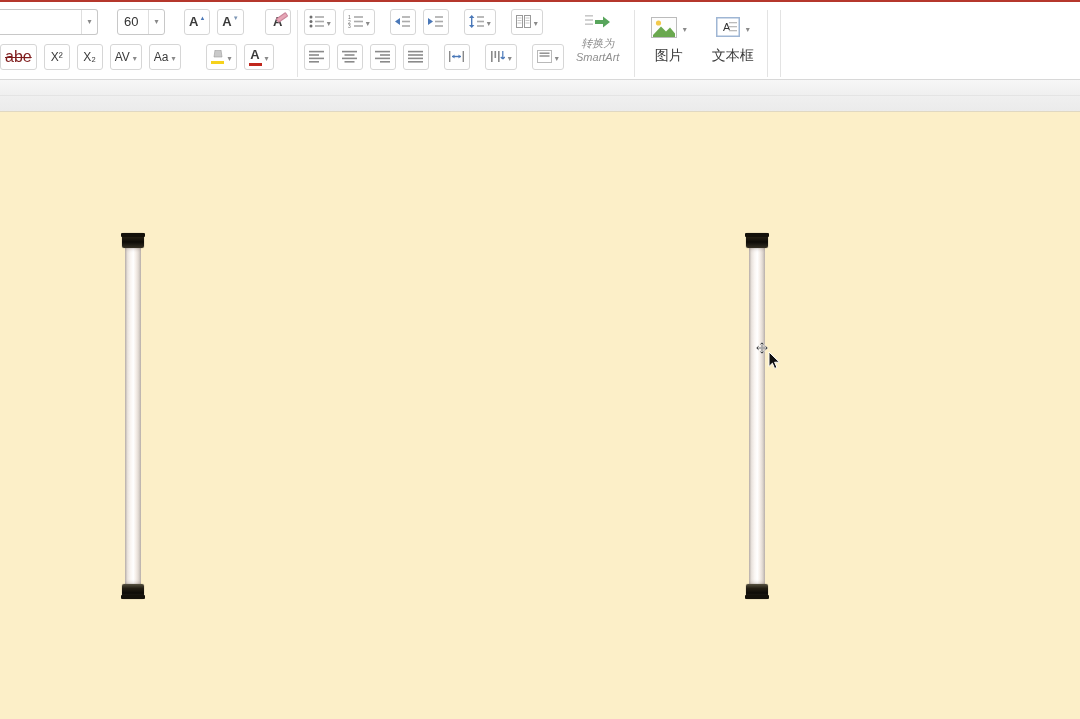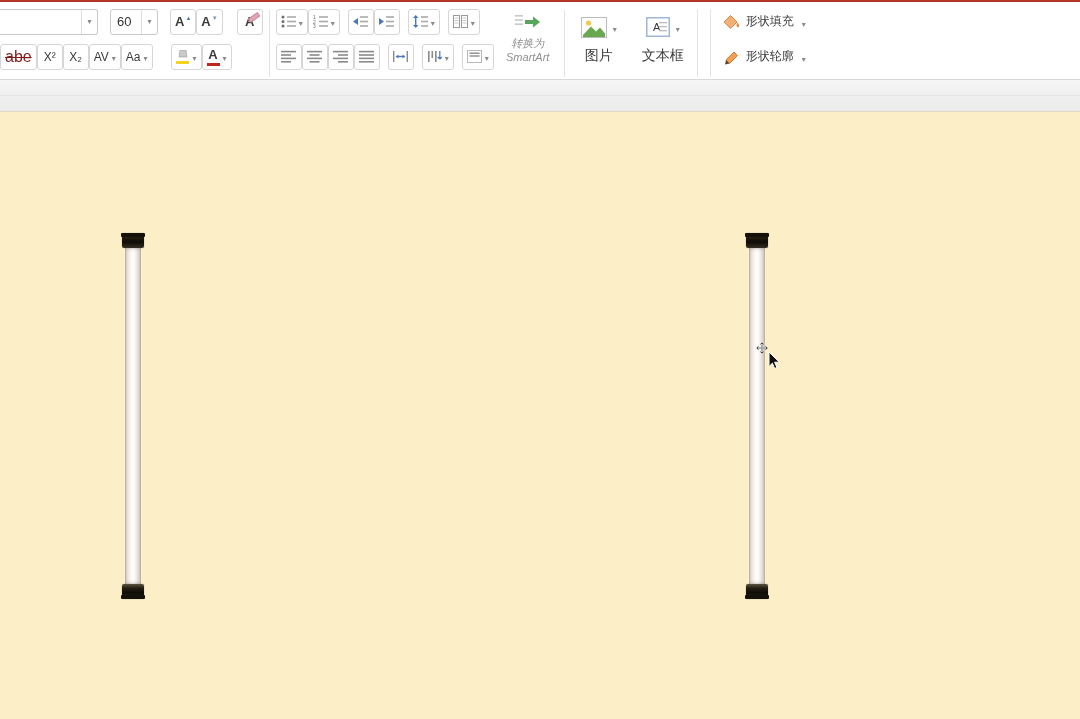--- a/index.html
+++ b/index.html
@@ -14,21 +14,21 @@
   
   .top-line { position:absolute; top:0; left:0; right:0; height:2px; background:#b5372c; }
 
   
   .ribbon {
     position:absolute; top:2px; left:0; right:0; height:78px;
     background:#fff; border-bottom:1px solid #d8d8d8;
     display:flex; align-items:flex-start; padding:6px 4px 0 0;
   }
   .rgroup { display:flex; flex-direction:column; gap:8px; }
-  .rrow { display:flex; align-items:center; gap:0; height:27px; }
+  .rrow { display:flex; align-items:center; gap:7px; height:27px; }
   .vsep { width:1px; background:#e3e3e3; margin:2px 6px; align-self:stretch; }
 
   .btn {
     height:26px; min-width:26px; padding:0 4px;
     border:1px solid #d6d6d6; border-radius:3px; background:#fff;
     display:inline-flex; align-items:center; justify-content:center;
     font-size:12px; color:#3b3b3b; cursor:default; position:relative;
   }
   .arr { display:inline-block; margin-left:3px; }
   .arr::after { content:"▾"; font-size:8px; color:#8a8a8a; }
@@ -376,38 +376,20 @@
       </span>
       <span class="lbl">文本框</span>
     </div>
   </div>
 
   <div class="vsep"></div>
 
 
   <div class="vsep"></div>
 
-  <div class="rgroup">
-    <div class="flat-row">
-      <svg width="20" height="17" viewBox="0 0 20 17">
-          <path d="M3 9 L9.5 2.5 L16 9 L9.5 15.5 Z" fill="#f3b179" stroke="#d98c3f"></path>
-          <path d="M16.5 9.5 q2.8 3.2 0.6 5 q-2.8 -1 -0.6 -5" fill="#e8833a"></path>
-        </svg>
-      <span class="lbl">形状填充</span>
-      <span class="arr"></span>
-    </div>
-    <div class="flat-row">
-      <svg width="20" height="17" viewBox="0 0 20 17">
-          <path d="M5 12 L13 4 L16.5 7.5 L8.5 15.5 Z" fill="#f3a054" stroke="#c97f2f"></path>
-          <path d="M5 12 L8.5 15.5 L4 16.5 Z" fill="#5a4632"></path>
-        </svg>
-      <span class="lbl">形状轮廓</span>
-      <span class="arr"></span>
-    </div>
-  </div>
 
 </div>
 
 <div class="doc-margin">
   <div class="inner-line"></div>
 </div>
 
 <div class="slide">
 
   <div class="rod" style="left:122px; top:121px;">

